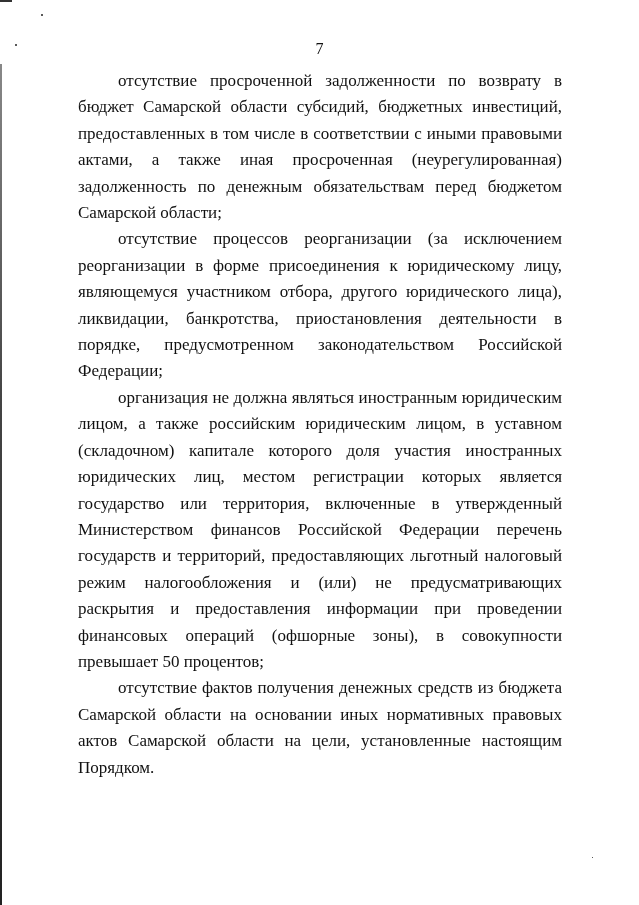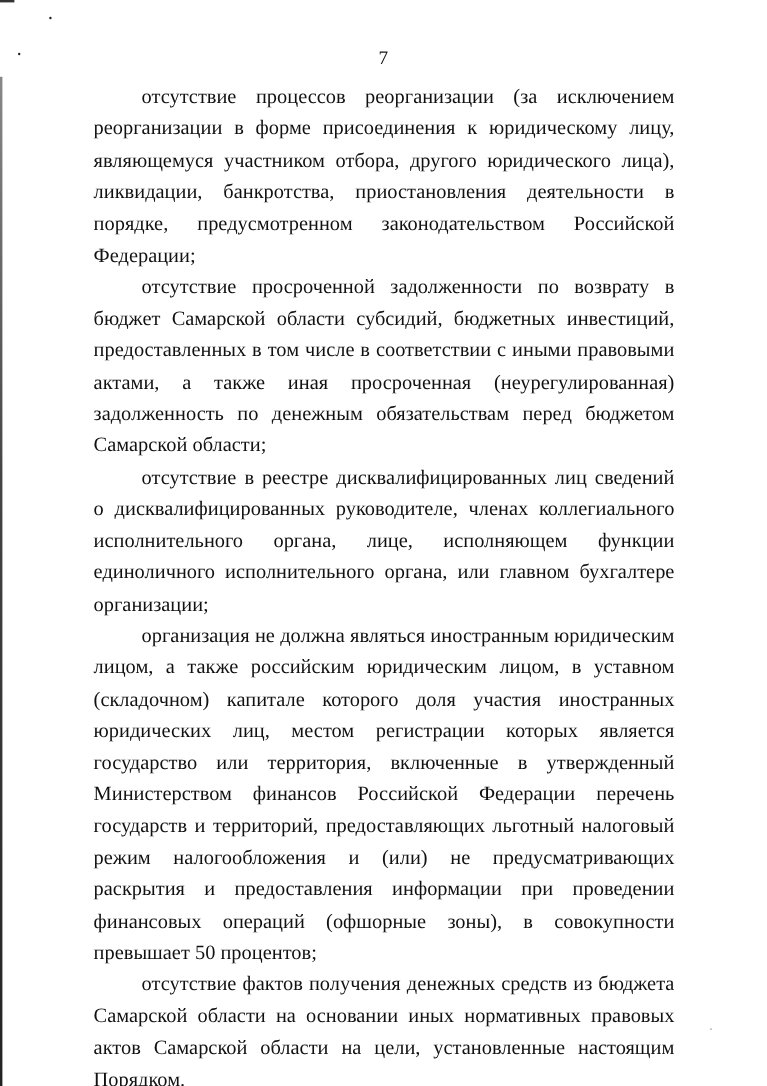--- a/index.html
+++ b/index.html
@@ -35,19 +35,18 @@
 
 <div class="scan-corner"></div>
 <div class="scan-edge"></div>
 <div class="speck" style="left:41px;top:14px;"></div>
 <div class="speck" style="left:15px;top:44px;"></div>
 <div class="speck" style="left:592px;top:857px;width:1px;height:1px;"></div>
 
 <div class="page-number">7</div>
 
 <div class="content">
+  <p>отсутствие просроченной задолженности по возврату в бюджет Самарской области субсидий, бюджетных инвестиций, предоставленных в том числе в соответствии с иными правовыми актами, а также иная просроченная (неурегулированная) задолженность по денежным обязательствам перед бюджетом Самарской области;</p>
   <p>отсутствие процессов реорганизации (за исключением реорганизации в форме присоединения к юридическому лицу, являющемуся участником отбора, другого юридического лица), ликвидации, банкротства, приостановления деятельности в порядке, предусмотренном законодательством Российской Федерации;</p>
-  <p>отсутствие просроченной задолженности по возврату в бюджет Самарской области субсидий, бюджетных инвестиций, предоставленных в том числе в соответствии с иными правовыми актами, а также иная просроченная (неурегулированная) задолженность по денежным обязательствам перед бюджетом Самарской области;</p>
-  <p>отсутствие в реестре дисквалифицированных лиц сведений о дисквалифицированных руководителе, членах коллегиального исполнительного органа, лице, исполняющем функции единоличного исполнительного органа, или главном бухгалтере организации;</p>
   <p>организация не должна являться иностранным юридическим лицом, а также российским юридическим лицом, в уставном (складочном) капитале которого доля участия иностранных юридических лиц, местом регистрации которых является государство или территория, включенные в утвержденный Министерством финансов Российской Федерации перечень государств и территорий, предоставляющих льготный налоговый режим налогообложения и (или) не предусматривающих раскрытия и предоставления информации при проведении финансовых операций (офшорные зоны), в совокупности превышает 50 процентов;</p>
   <p>отсутствие фактов получения денежных средств из бюджета Самарской области на основании иных нормативных правовых актов Самарской области на цели, установленные настоящим Порядком.</p>
 
 </div>
 
 </body></html>

